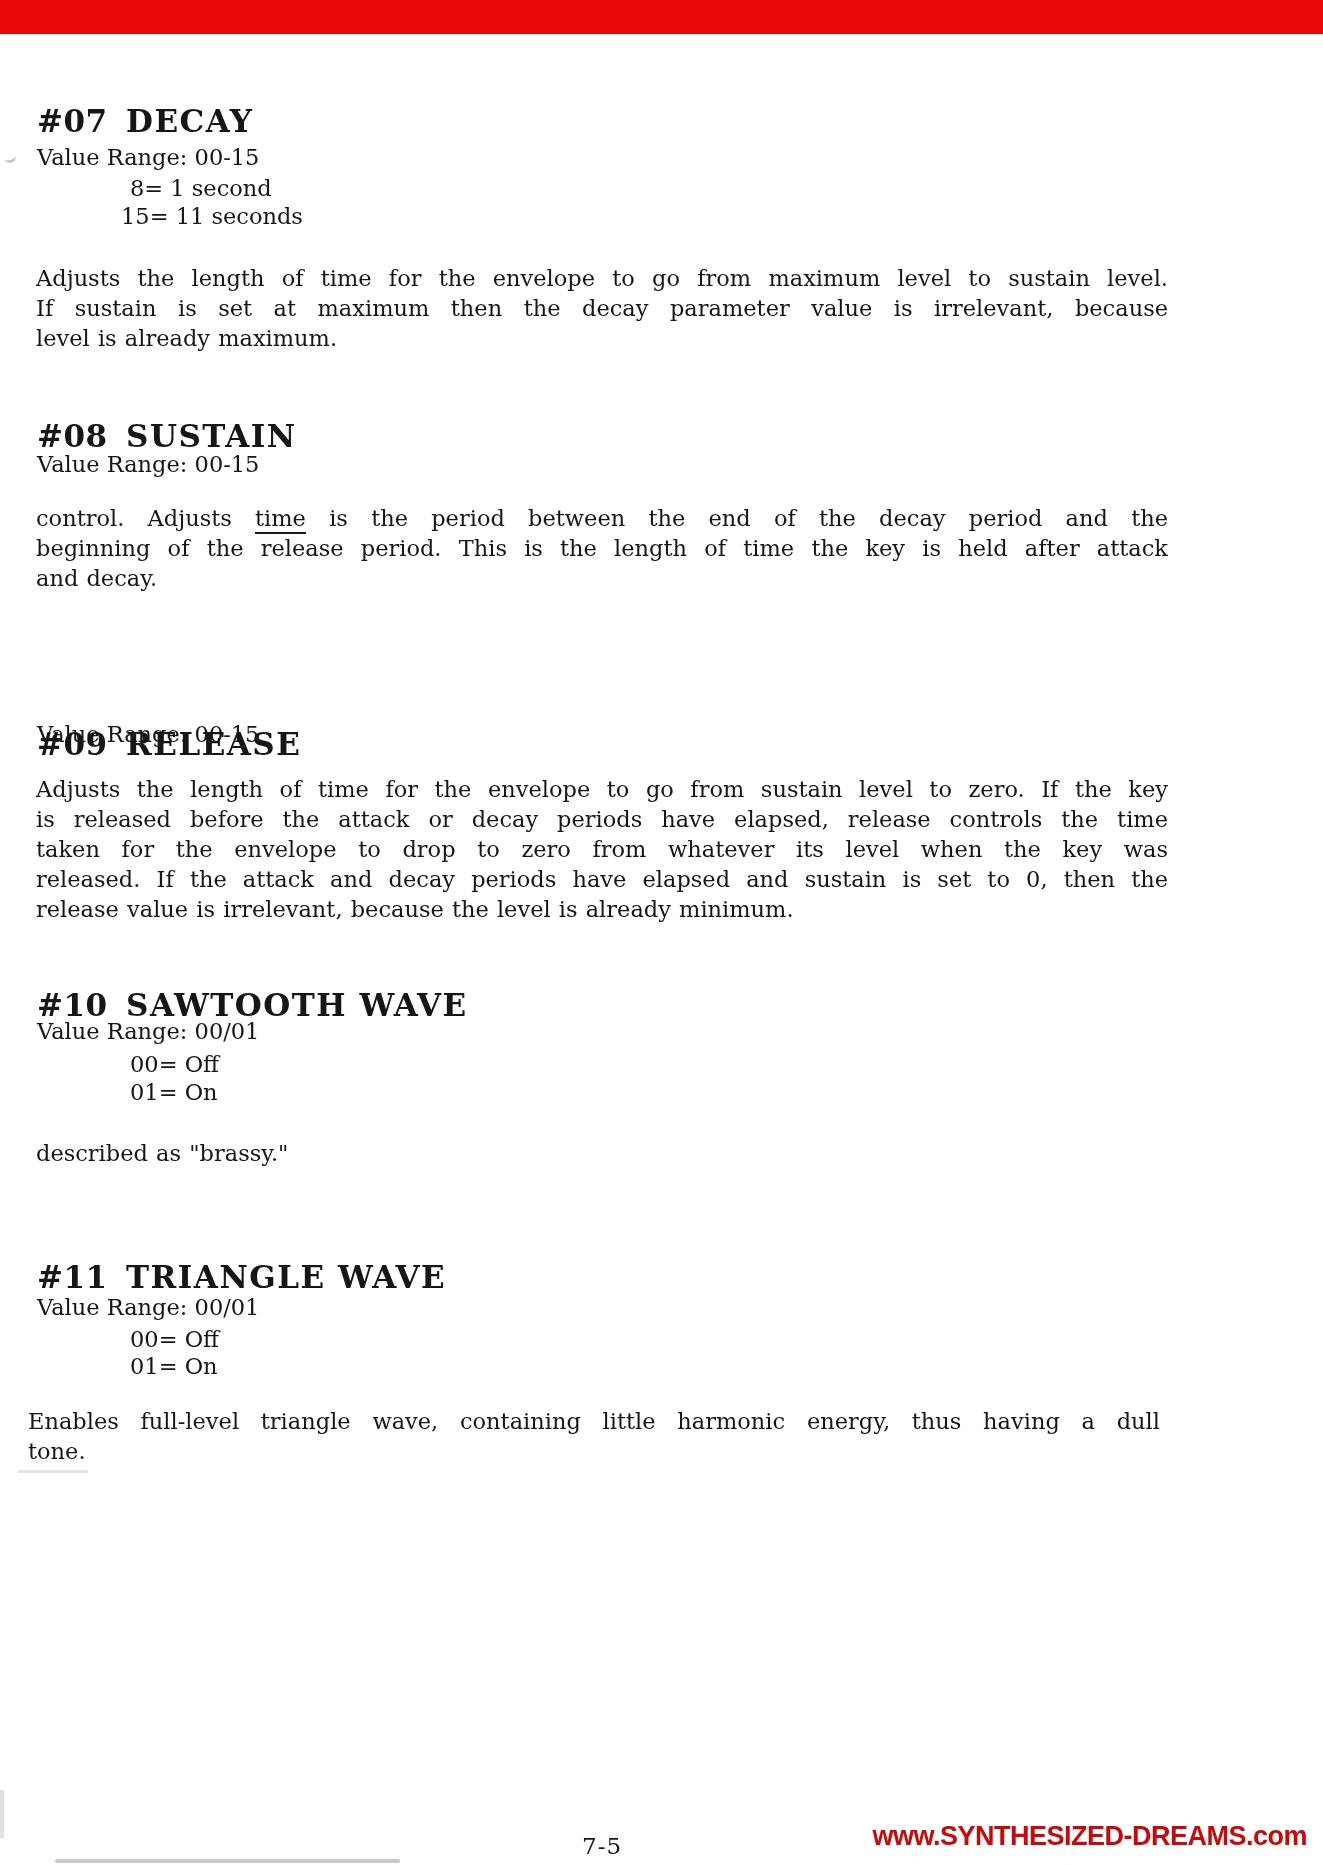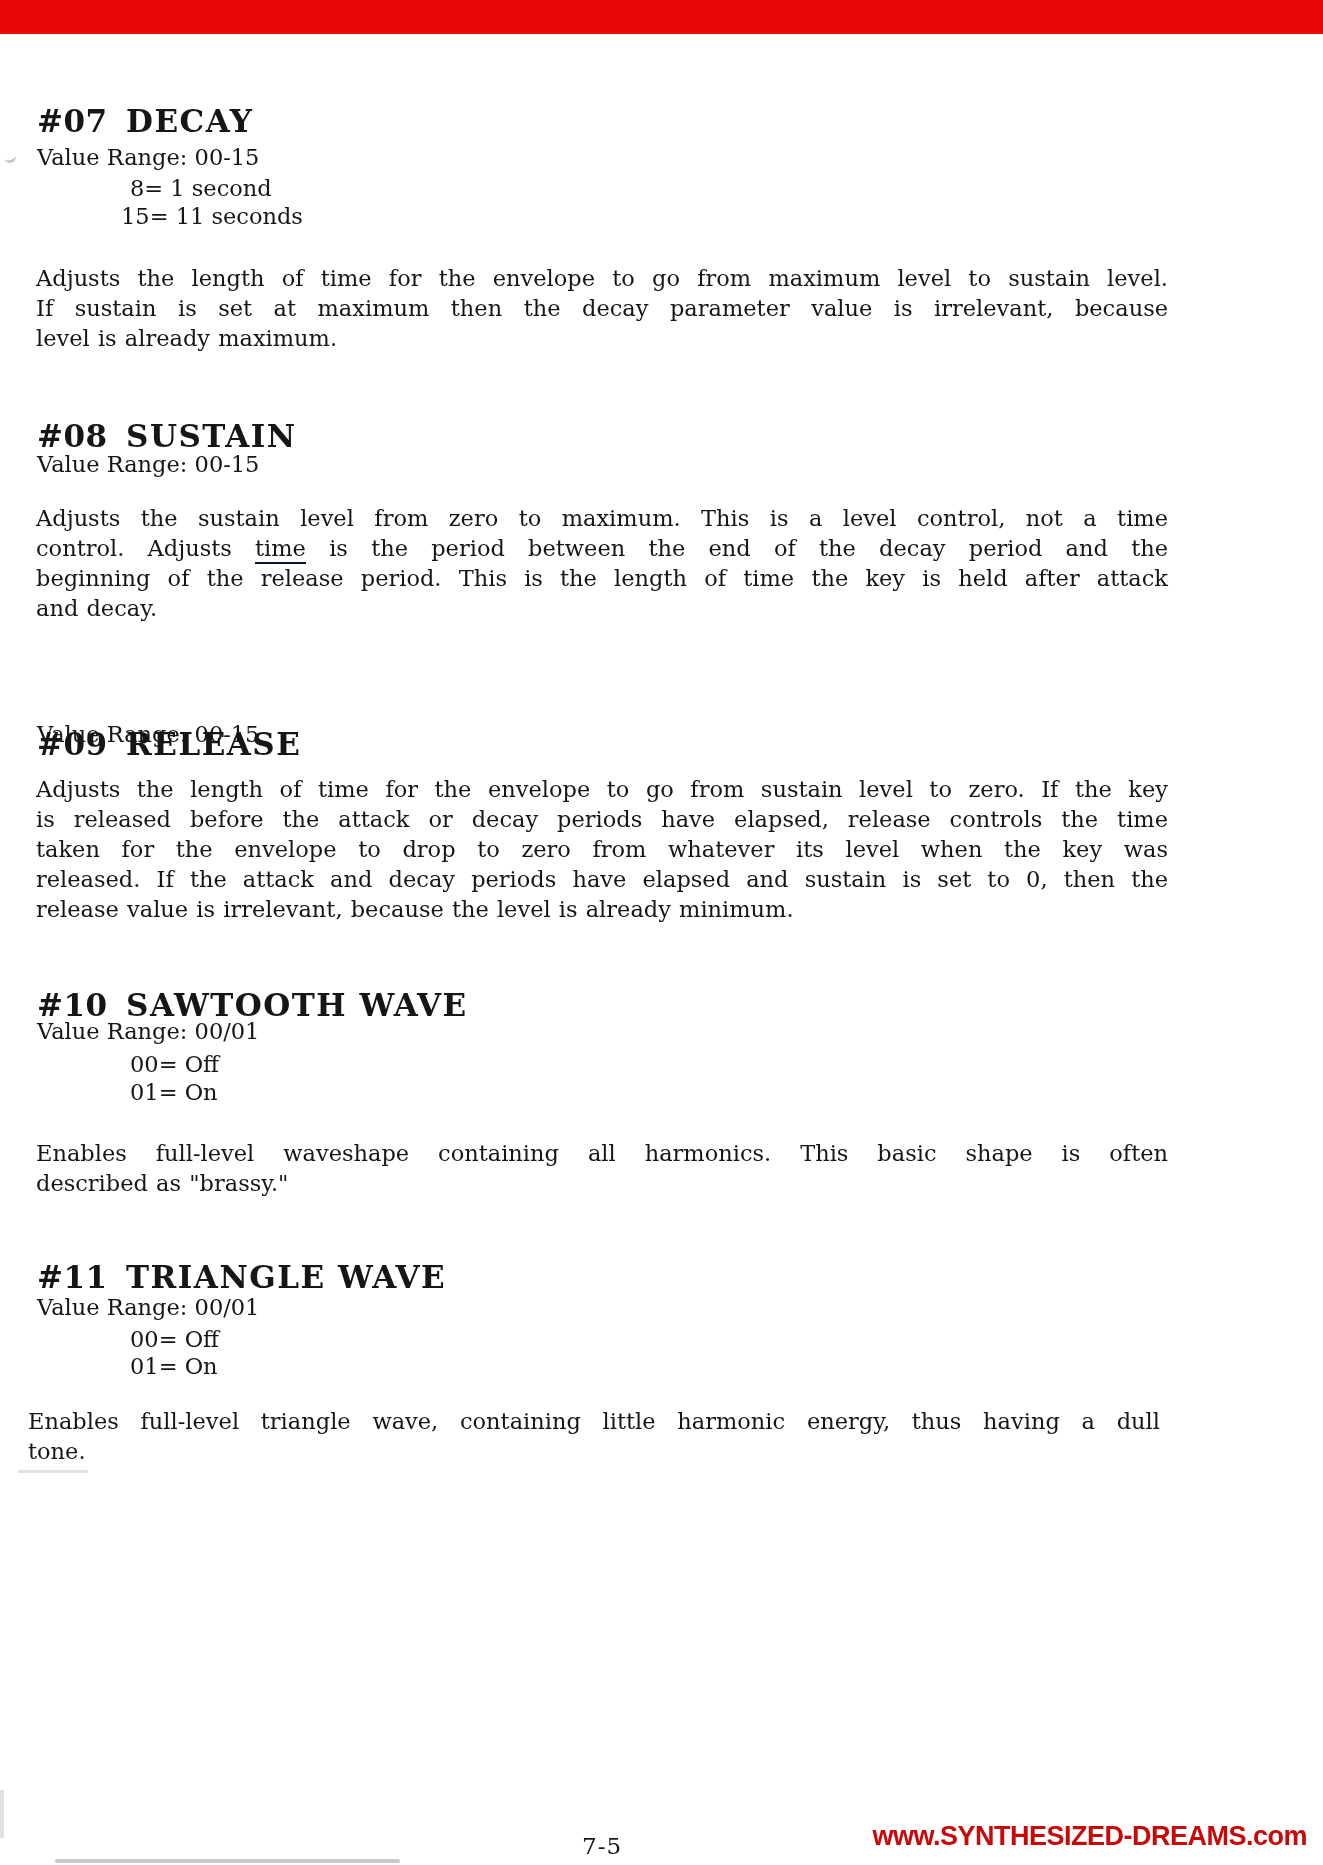--- a/index.html
+++ b/index.html
@@ -96,21 +96,20 @@
   <div class="pline">Adjusts the length of time for the envelope to go from maximum level to sustain level.</div>
   <div class="pline">If sustain is set at maximum then the decay parameter value is irrelevant, because</div>
   <div class="pline last">level is already maximum.</div>
 </div>
 
 <div class="blk heading" style="left:37px; top:418px;">
   <span class="num">#08</span><span>SUSTAIN</span>
 </div>
 <div class="blk vr" style="left:37px; top:449px;">Value Range: 00-15</div>
 <div class="blk para" style="left:36px; top:503px;">
-  <div class="pline">Adjusts the sustain level from zero to maximum. This is a level control, not a time</div>
   <div class="pline"><span>control. Adjusts </span><span class="uw">time</span><span> is the period between the end of the decay period and the</span></div>
   <div class="pline">beginning of the release period. This is the length of time the key is held after attack</div>
   <div class="pline last">and decay.</div>
 </div>
 
 <div class="blk heading" style="left:37px; top:726px;">
   <span class="num">#09</span><span>RELEASE</span>
 </div>
 <div class="blk vr" style="left:37px; top:719px;">Value Range: 00-15</div>
 <div class="blk para" style="left:36px; top:774px;">
@@ -121,21 +120,20 @@
   <div class="pline last">release value is irrelevant, because the level is already minimum.</div>
 </div>
 
 <div class="blk heading" style="left:37px; top:987px;">
   <span class="num">#10</span><span>SAWTOOTH WAVE</span>
 </div>
 <div class="blk vr" style="left:37px; top:1016px;">Value Range: 00/01</div>
 <div class="blk vi" style="left:130px; top:1049px;">00= Off</div>
 <div class="blk vi" style="left:130px; top:1077px;">01= On</div>
 <div class="blk para" style="left:36px; top:1138px;">
-  <div class="pline">Enables full-level waveshape containing all harmonics. This basic shape is often</div>
   <div class="pline last">described as "brassy."</div>
 </div>
 
 <div class="blk heading" style="left:37px; top:1259px;">
   <span class="num">#11</span><span>TRIANGLE WAVE</span>
 </div>
 <div class="blk vr" style="left:37px; top:1292px;">Value Range: 00/01</div>
 <div class="blk vi" style="left:130px; top:1324px;">00= Off</div>
 <div class="blk vi" style="left:130px; top:1351px;">01= On</div>
 <div class="blk para" style="left:28px; top:1406px;">

